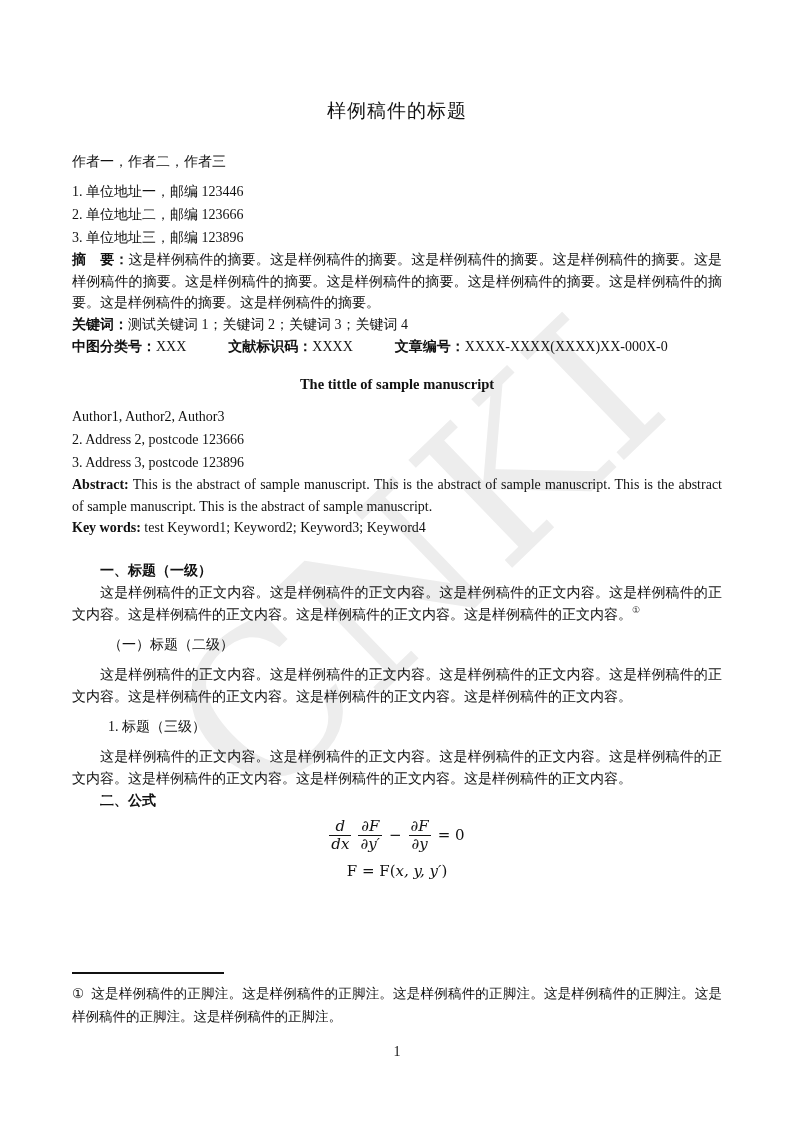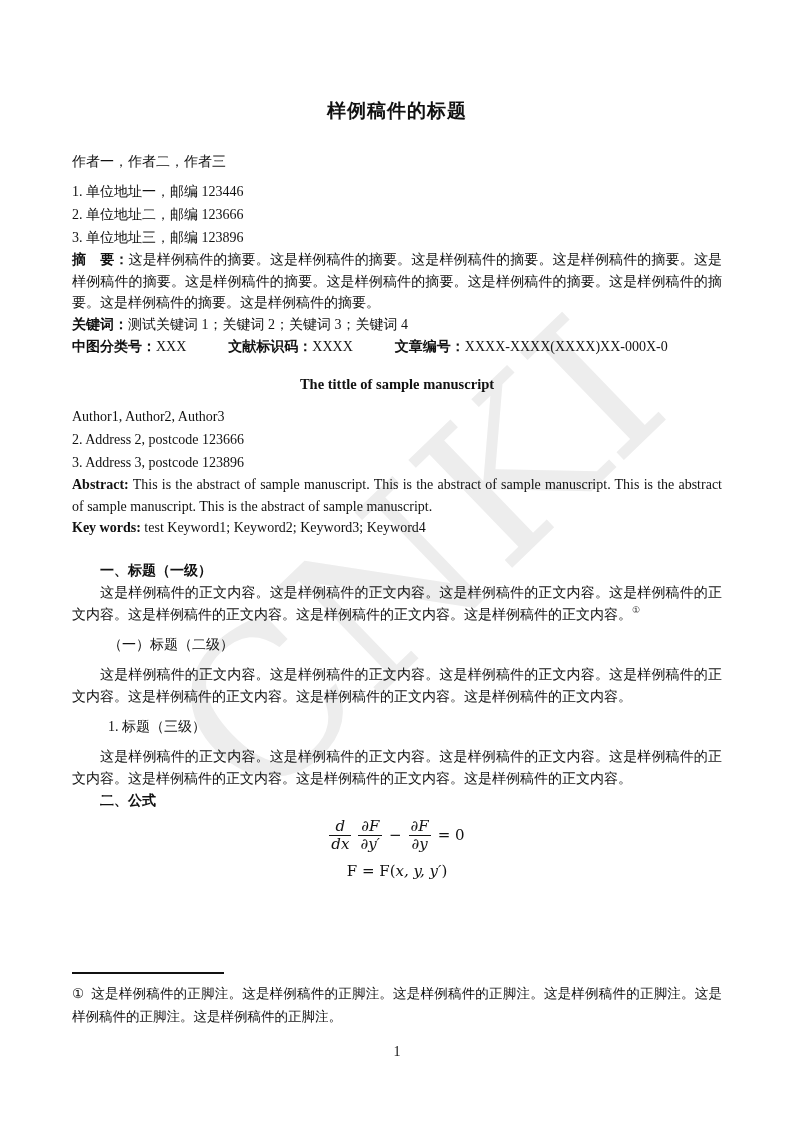--- a/index.html
+++ b/index.html
@@ -20,21 +20,21 @@
     color:#ededed;
     letter-spacing:0.01em;
     white-space:nowrap;
     z-index:0;
     user-select:none;
   }
   .content{position:absolute;left:72px;right:72px;top:96px;z-index:1;}
 
   .zh-title{
     margin:0;text-align:center;
-    font-size:19px;font-weight:700;
+    font-size:19px;font-weight:400;
     font-family:"Liberation Sans","DejaVu Sans",sans-serif;
     letter-spacing:1px;line-height:30px;
   }
   .center-line{margin:0;font-size:14px;line-height:23px;}
   .authors-zh{margin-top:24px;}
   .addr-first{margin-top:7px;}
 
   .para{margin:0;font-size:14px;line-height:21.5px;text-align:justify;}
   .label-hei{font-weight:700;font-family:"Liberation Sans","DejaVu Sans",sans-serif;}
   .label-en{font-weight:700;}

